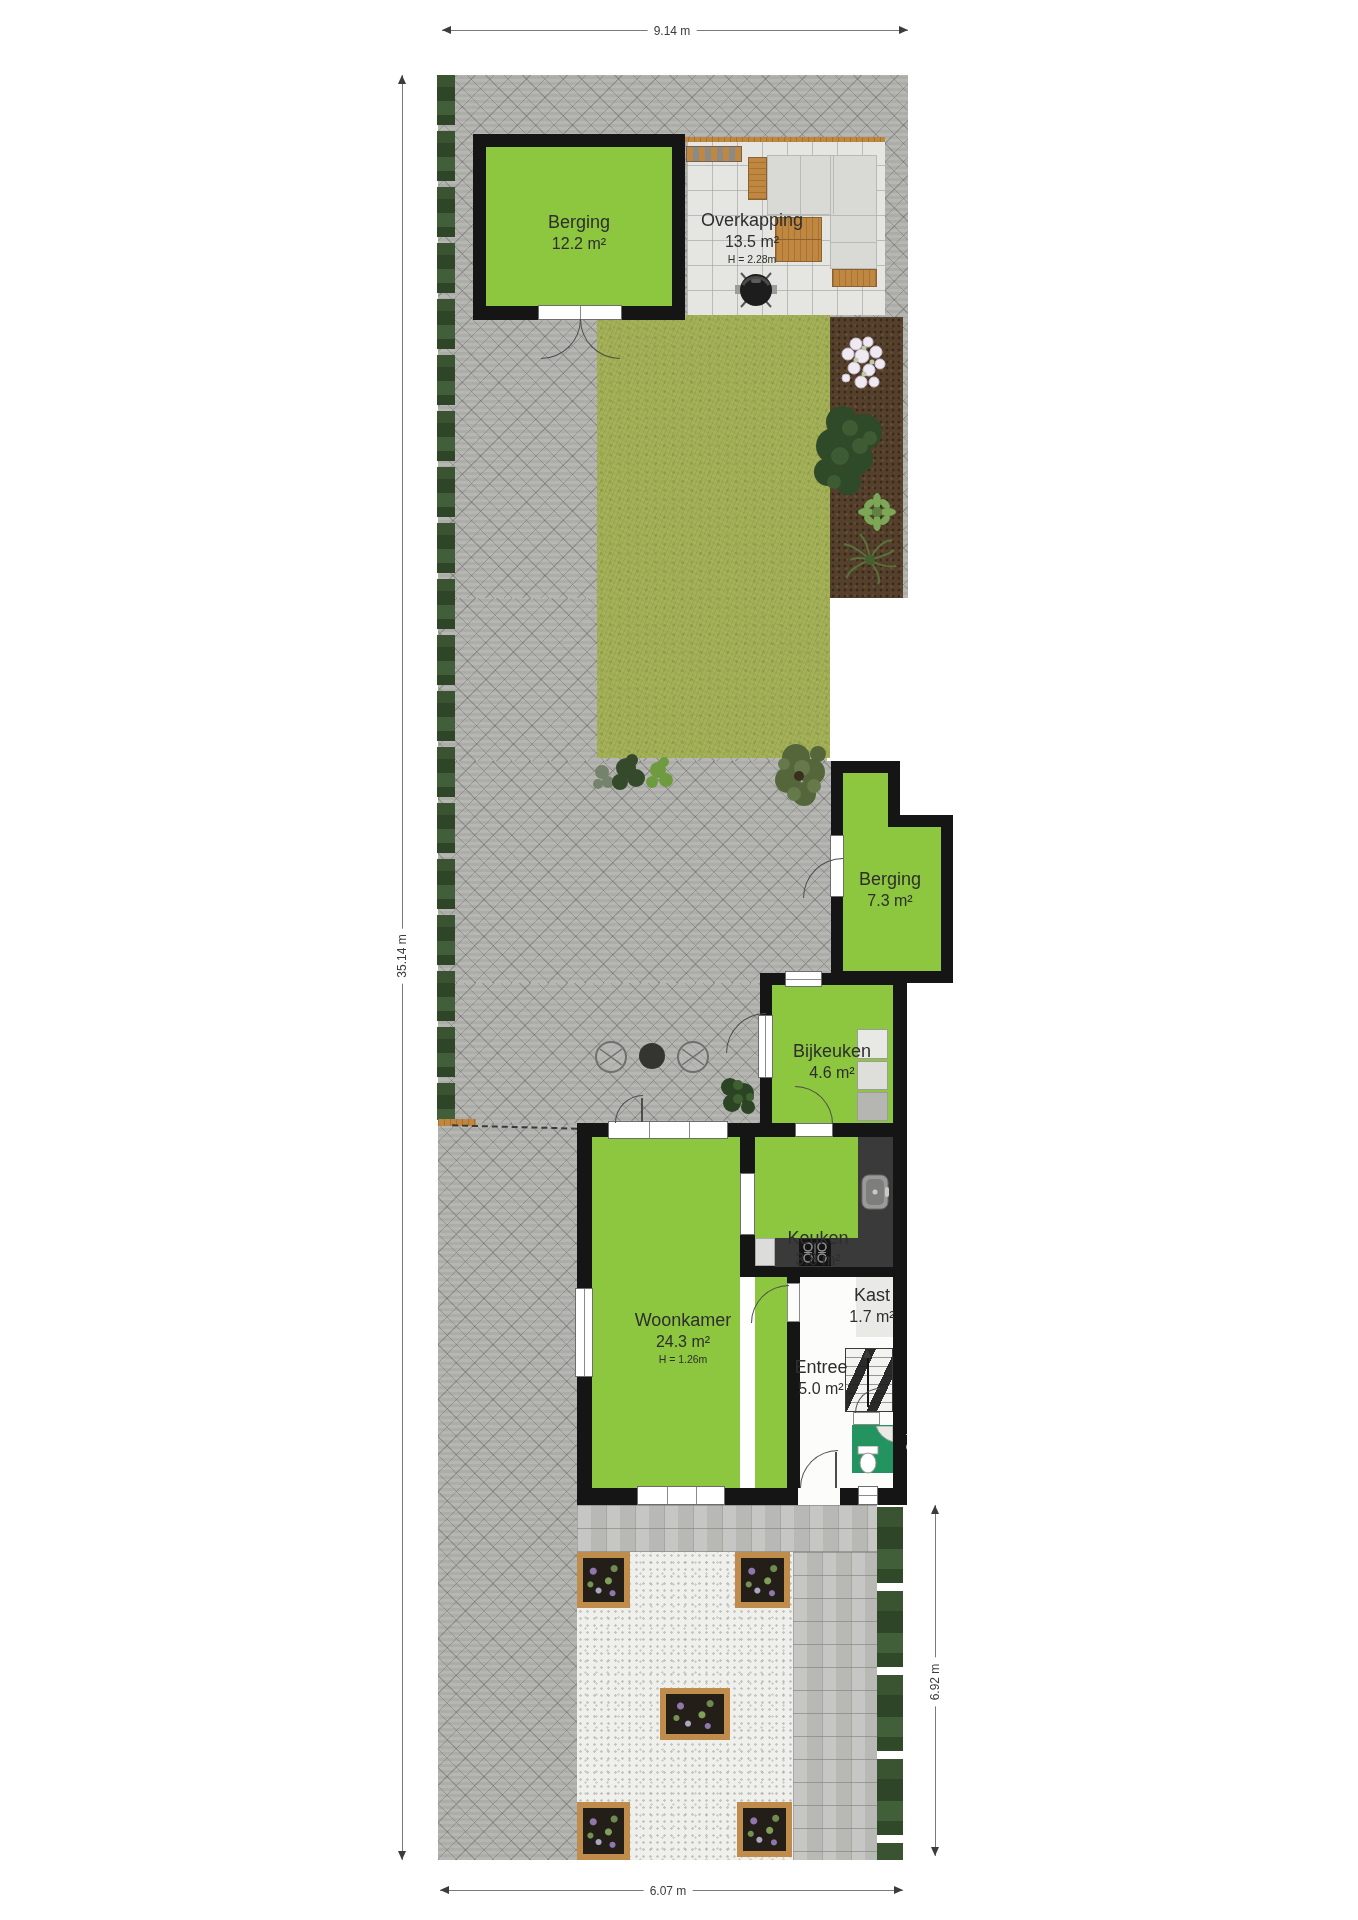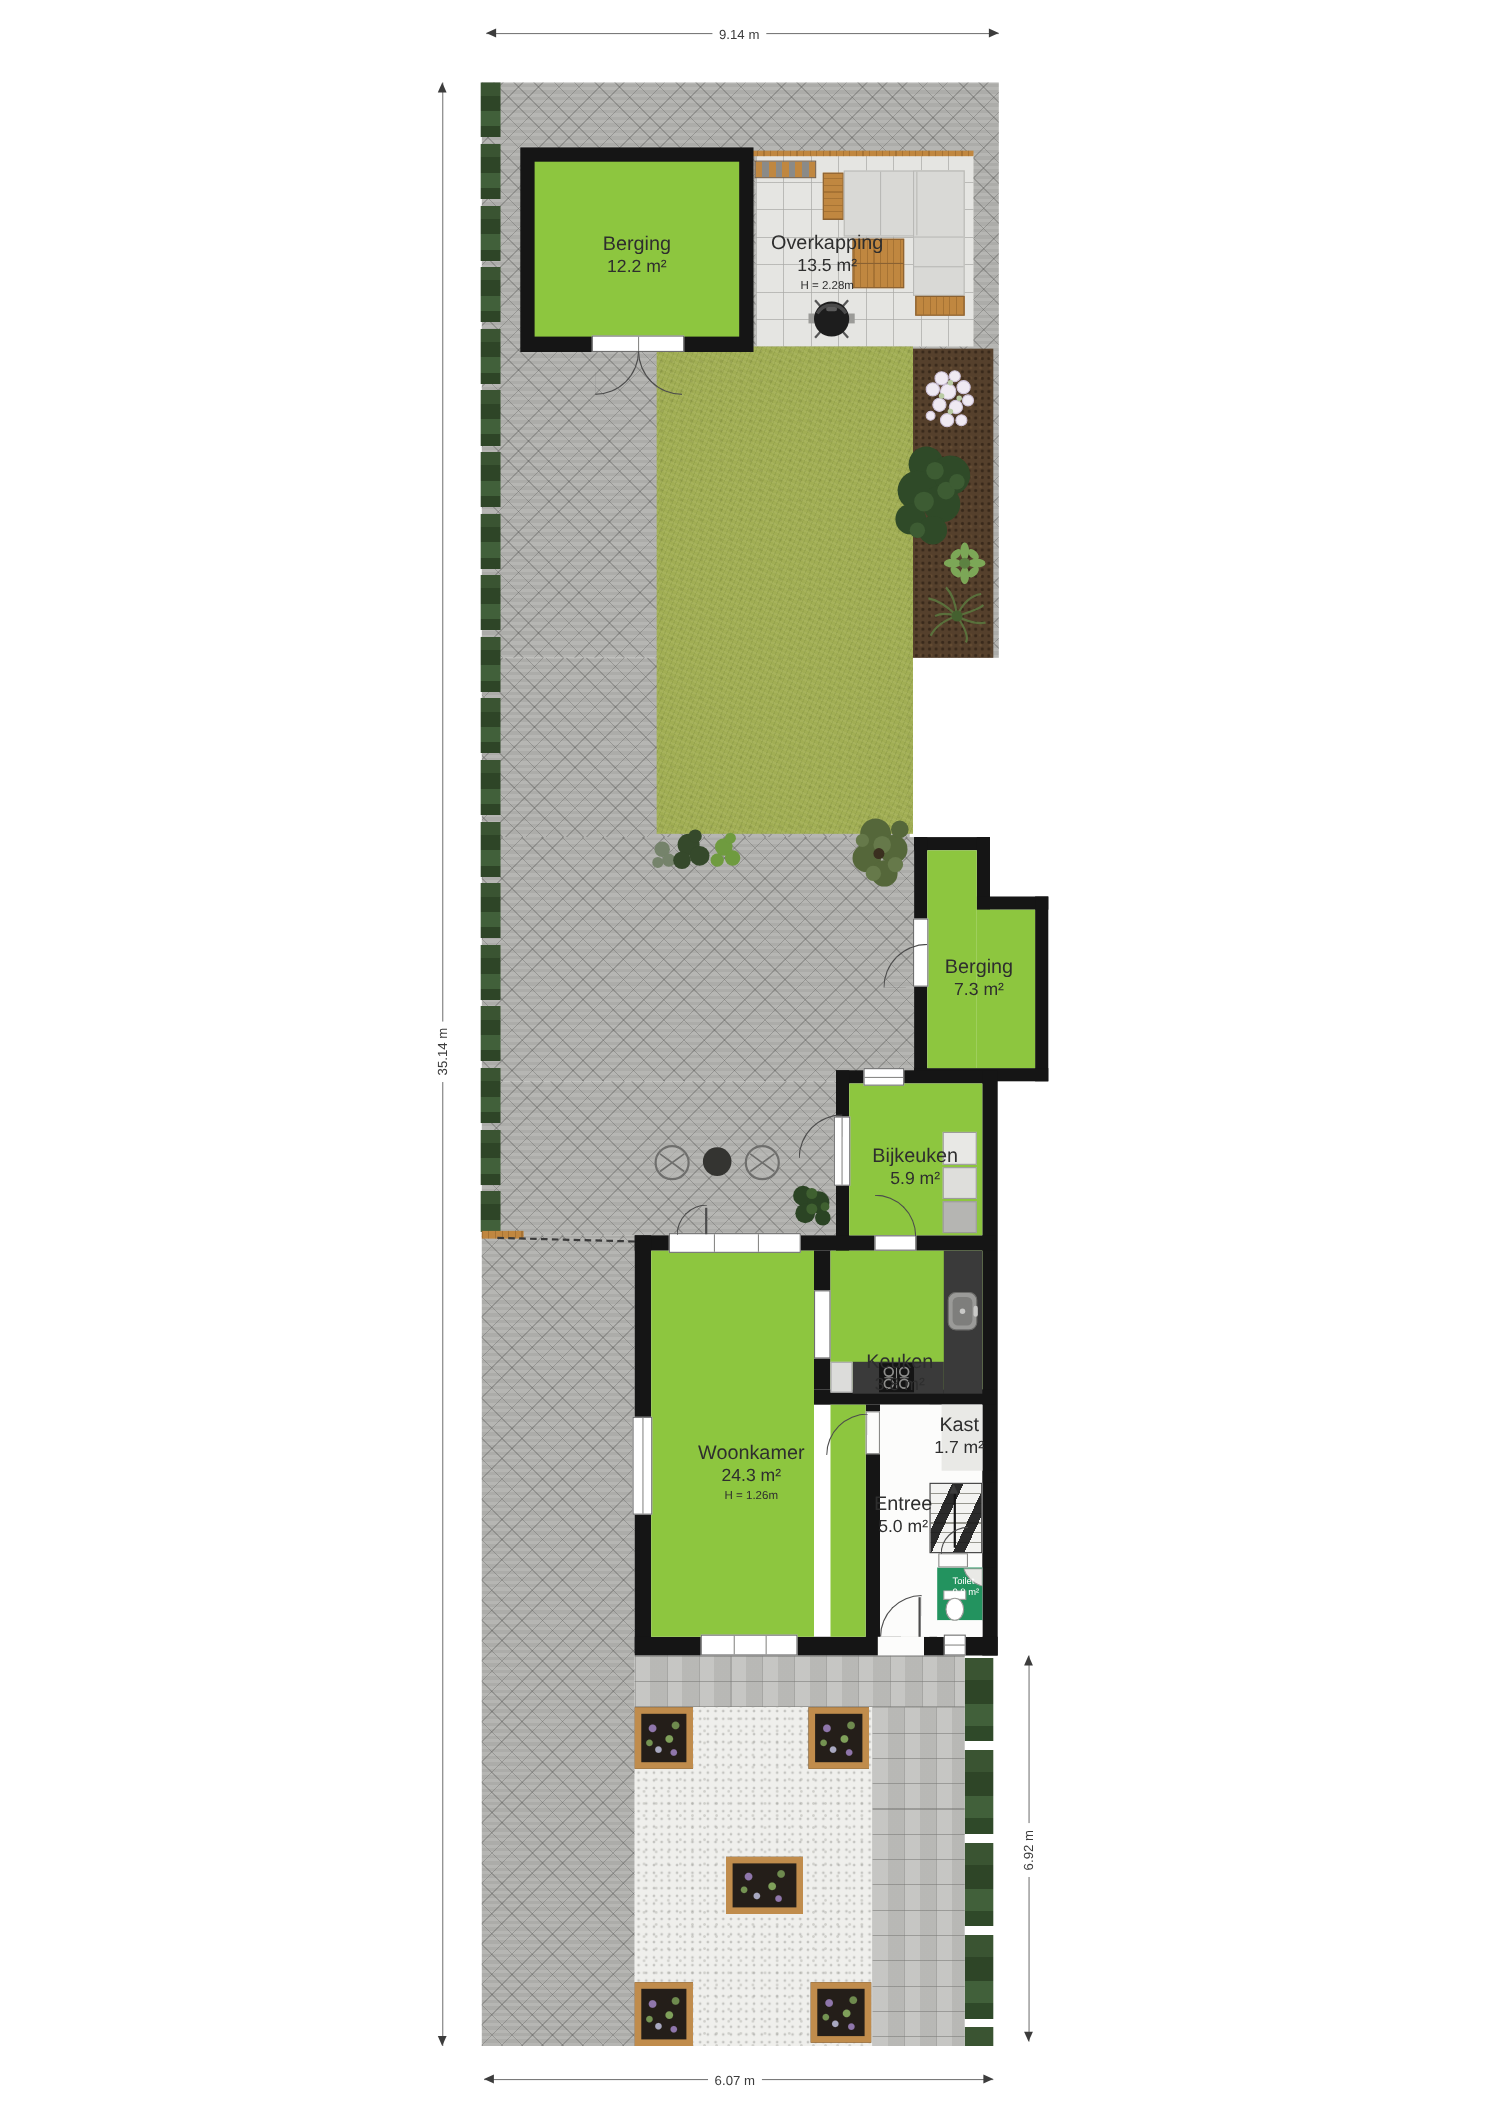--- a/index.html
+++ b/index.html
@@ -366,40 +366,40 @@
     <div class="nm">Overkapping</div>
     <div class="ar">13.5 m²</div>
     <div class="ht">H = 2.28m</div>
   </div>
   <div class="room-label" style="left:890px;top:889px">
     <div class="nm">Berging</div>
     <div class="ar">7.3 m²</div>
   </div>
   <div class="room-label" style="left:832px;top:1061px">
     <div class="nm">Bijkeuken</div>
-    <div class="ar">5.9 m²</div>
+    <div class="ar">4.6 m²</div>
   </div>
   <div class="room-label" style="left:818px;top:1248px">
     <div class="nm">Keuken</div>
     <div class="ar">3.8 m²</div>
   </div>
   <div class="room-label" style="left:683px;top:1338px">
     <div class="nm">Woonkamer</div>
     <div class="ar">24.3 m²</div>
     <div class="ht">H = 1.26m</div>
   </div>
   <div class="room-label" style="left:872px;top:1305px">
     <div class="nm">Kast</div>
     <div class="ar">1.7 m²</div>
   </div>
   <div class="room-label" style="left:821px;top:1377px">
     <div class="nm">Entree</div>
     <div class="ar">5.0 m²</div>
   </div>
-  <div class="toilet-label" style="left:878px;top:1442px">
+  <div class="toilet-label" style="left:918px;top:1442px">
     <div>Toilet</div>
     <div>0.8 m²</div>
   </div>
 
   <div class="dim-line-h" style="left:442px;top:30px;width:466px"></div>
   <div class="ah ah-l" style="left:442px;top:26px"></div>
   <div class="ah ah-r" style="left:899px;top:26px"></div>
   <div class="dim-text" style="left:672px;top:31px">9.14 m</div>
 
   <div class="dim-line-v" style="left:402px;top:75px;height:1785px"></div>

